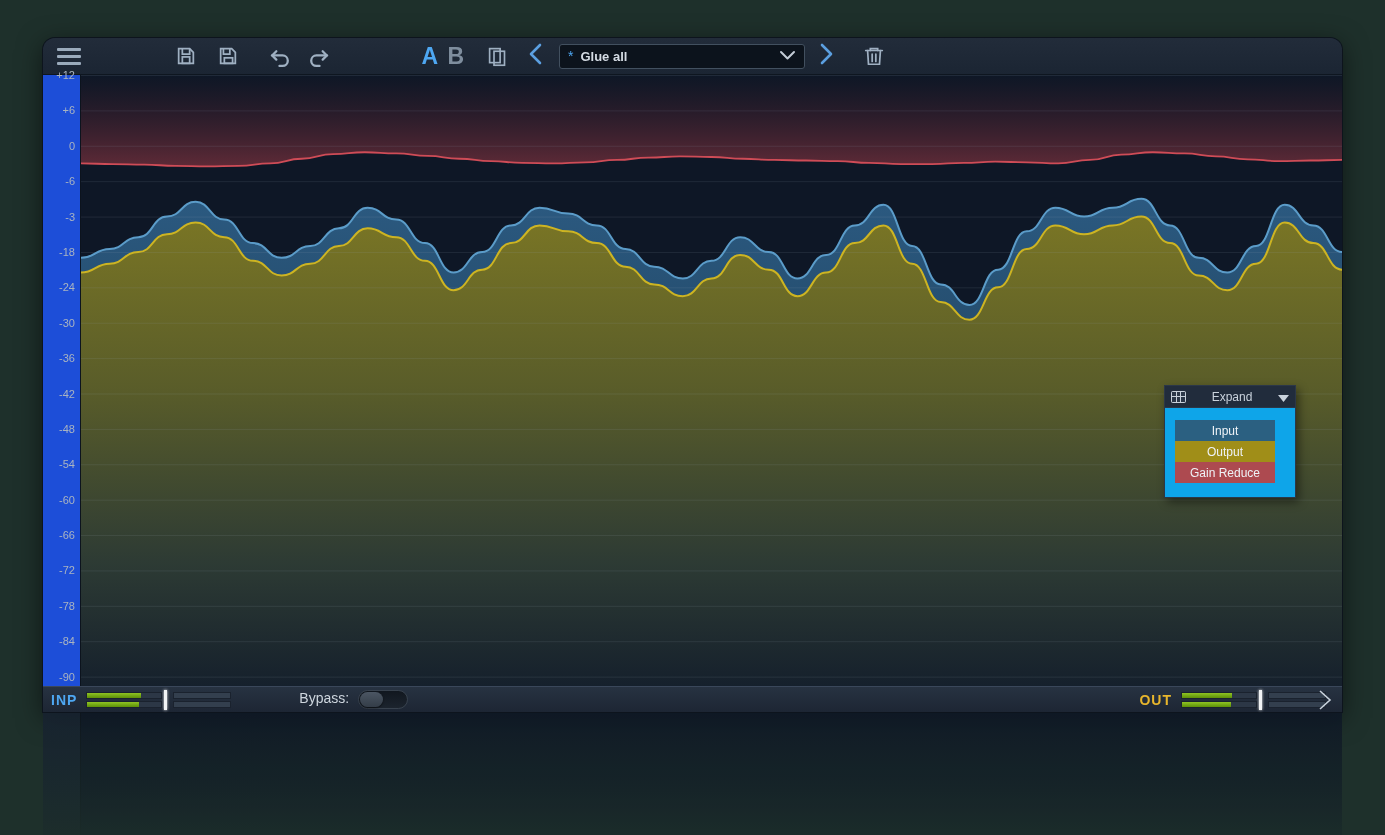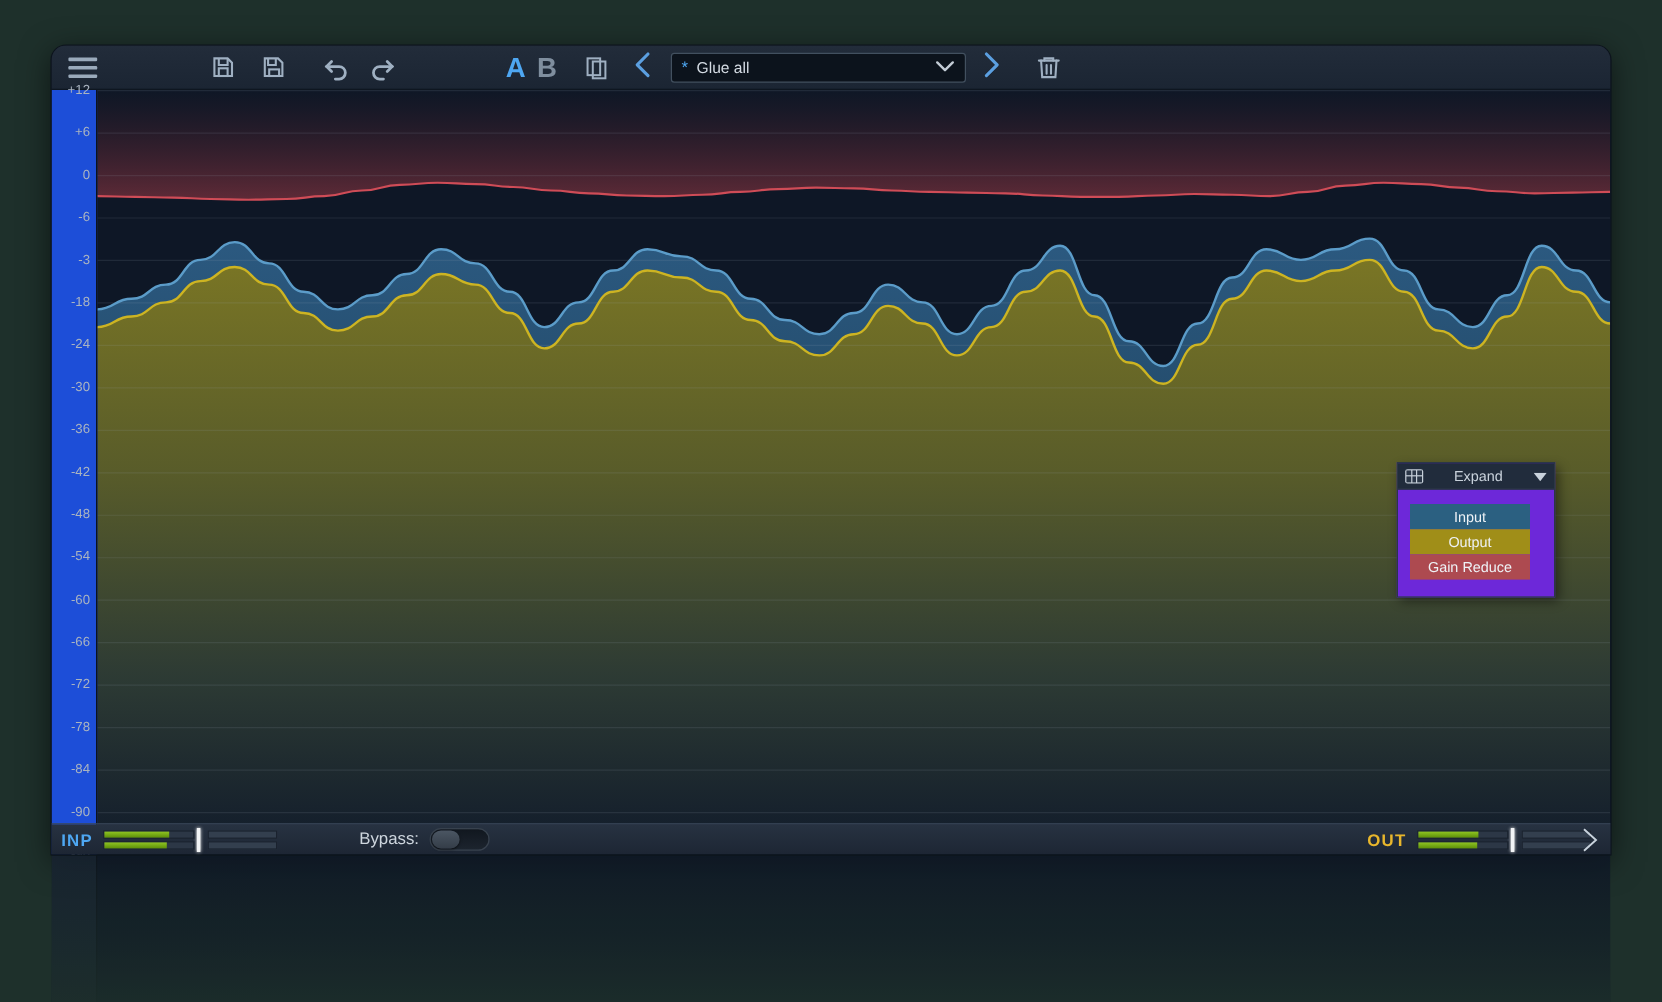--- a/index.html
+++ b/index.html
@@ -45,21 +45,21 @@
   .ab-a { color: #4ea7f2; }
   .ab-b { color: #7f8e9e; }
 
   .preset-box {
     width: 246px; height: 25px; margin-left: 8px;
     background: #0c131c; border: 1px solid #42505f; border-radius: 3px;
     display: flex; align-items: center; padding: 0 8px;
     color: #d4dbe3; font-size: 13px; cursor: pointer;
   }
   .preset-star { color: #4ea7f2; margin-right: 7px; font-size: 14px; }
-  .preset-name { flex: 1; white-space: nowrap; overflow: hidden; }
+  .preset-name { flex: 1; white-space: nowrap; overflow: hidden; font-weight: bold; }
   .preset-chev { color: #c3ccd6; }
   .arrow-btn { color: #5b9fe0; font-size: 25px; width: 30px; text-align: center; cursor: pointer; line-height: 1; }
   .arrow-prev { margin-left: 6px; }
   .arrow-next { margin-left: 6px; }
   .trash { margin-left: 22px; cursor: pointer; }
 
   
   .graph-wrap {
     position: relative;
     height: 637px; width: 100%;
@@ -80,21 +80,21 @@
   .plot {
     position: absolute; left: 38px; top: 0; right: 0; bottom: 0;
     overflow: hidden;
   }
   .plot svg { display: block; width: 100%; height: 100%; }
 
   
   .legend {
     position: absolute; left: 1121px; top: 310px;
     width: 132px; z-index: 6;
-    background: #6d28d9;
+    background: #0ea5e9;
     border: 1px solid #2b3748;
     box-shadow: 3px 4px 9px rgba(0,0,0,.45);
   }
   .legend-head {
     height: 22px; background: #212c3c;
     display: flex; align-items: center; gap: 6px;
     padding: 0 6px; border-bottom: 1px solid #2b3748;
   }
   .legend-head-title {
     flex: 1; text-align: center; color: #c9d2dc; font-size: 12px;

